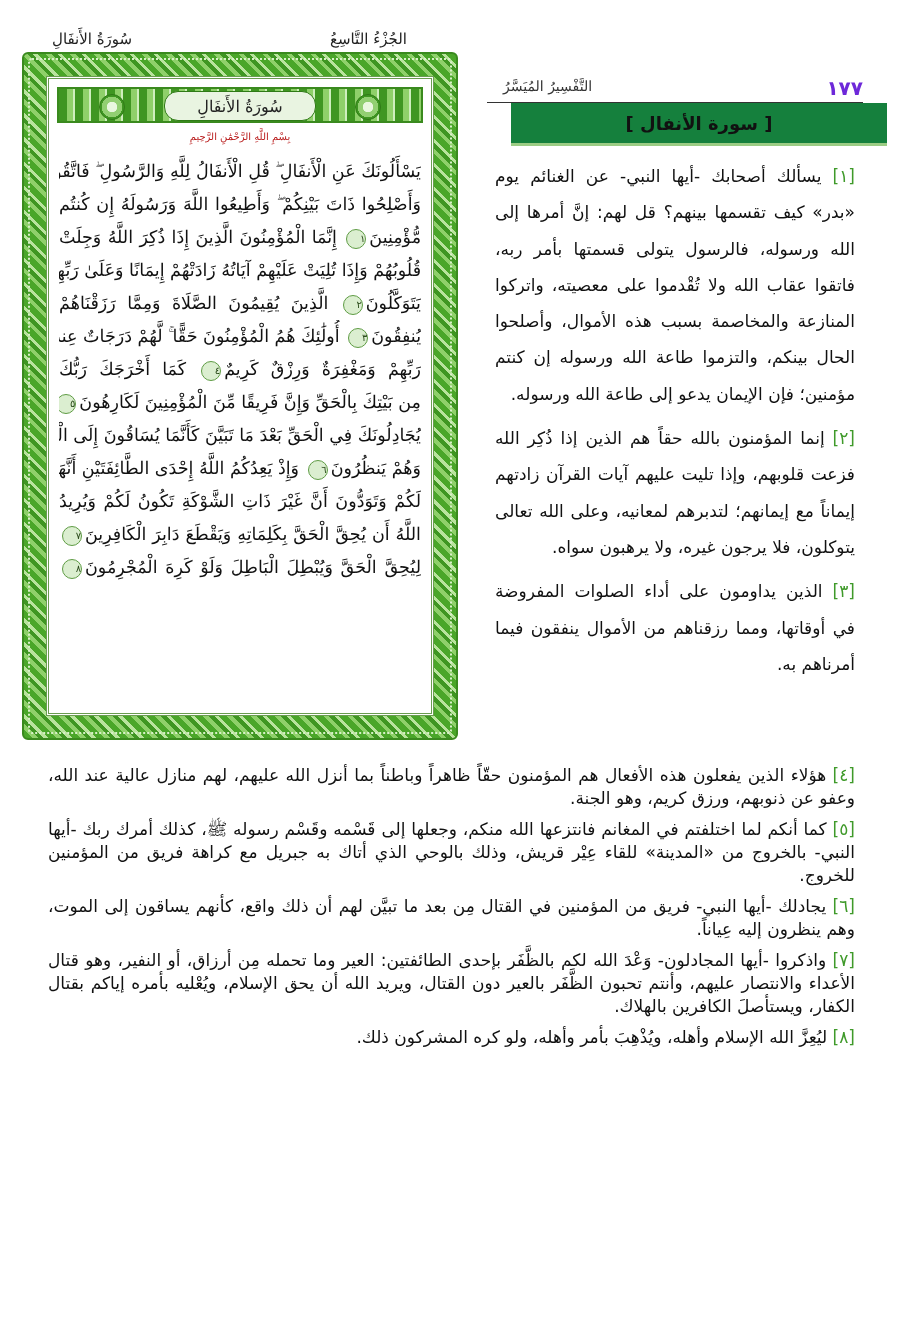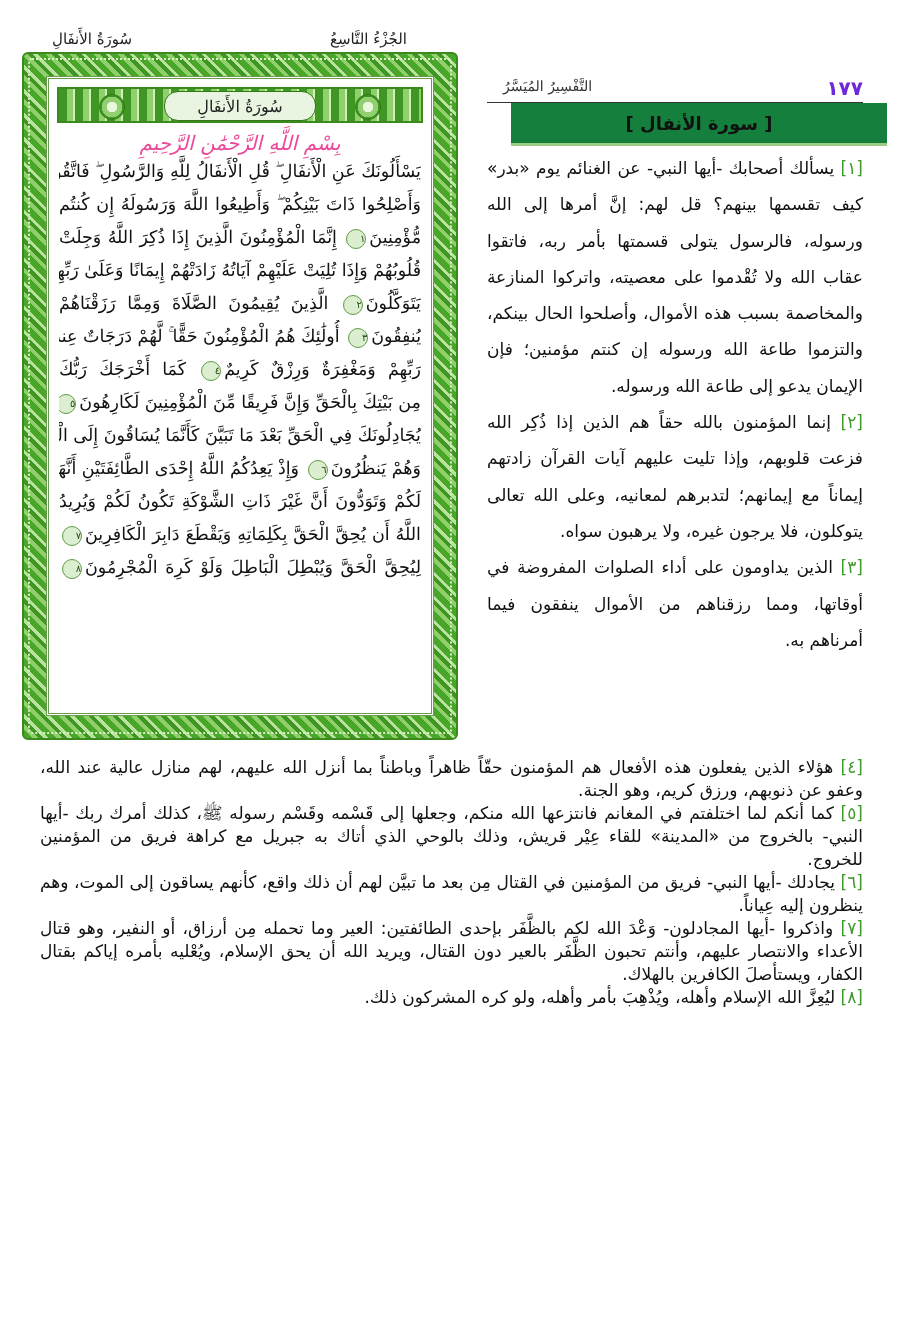--- a/index.html
+++ b/index.html
@@ -48,21 +48,21 @@
   .banner-rosette.right { right: 40px; }
   .banner-cartouche {
     position: absolute; left: 50%; top: 2px; transform: translateX(-50%);
     width: 150px; height: 28px; background: #e9f4e1;
     border: 1px solid #2f7a16; border-radius: 14px;
     display: flex; align-items: center; justify-content: center;
     font-family: "DejaVu Serif", serif; font-size: 16px; color: #222;
   }
   .basmala {
     position: absolute; top: 52px; left: 0; right: 0; text-align: center;
-    font-family: "DejaVu Serif", serif; font-size: 20px; color: #ec4899; font-style: italic;
+    font-family: "DejaVu Serif", serif; font-size: 10px; color: #b91c1c;
   }
   .quran-text {
     position: absolute; top: 76px; left: 10px; right: 10px;
     font-family: "DejaVu Serif", serif; font-size: 17.5px; line-height: 33px;
     text-align: justify; text-align-last: justify; color: #111;
   }
   .quran-line { display: block; white-space: nowrap; overflow: hidden; }
   .ayah-marker {
     display: inline-block; width: 18px; height: 18px; line-height: 18px;
     border-radius: 50%; background: #dbeed0; border: 1px solid #5f9c45;
@@ -92,21 +92,21 @@
 
   
   .tafsir-narrow {
     position: absolute; left: 487px; top: 150px; width: 376px;
     font-size: 17px; line-height: 36.3px; text-align: justify; color: #111;
   }
   .tafsir-wide {
     position: absolute; left: 40px; top: 756px; width: 823px;
     font-size: 17px; line-height: 23px; text-align: justify; color: #111;
   }
-  .para { margin: 0; }
+  .para { margin: 8px; }
   .para-num { color: #3f9a2a; font-weight: normal; }
 </style>
 </head>
 <body>
 
 <div class="run-head rtl" id="hdr-juz">الجُزْءُ التَّاسِعُ</div>
 <div class="run-head rtl" id="hdr-surah">سُورَةُ الأَنفَالِ</div>
 
 <div class="mushaf">
   <div class="mushaf-inner">

